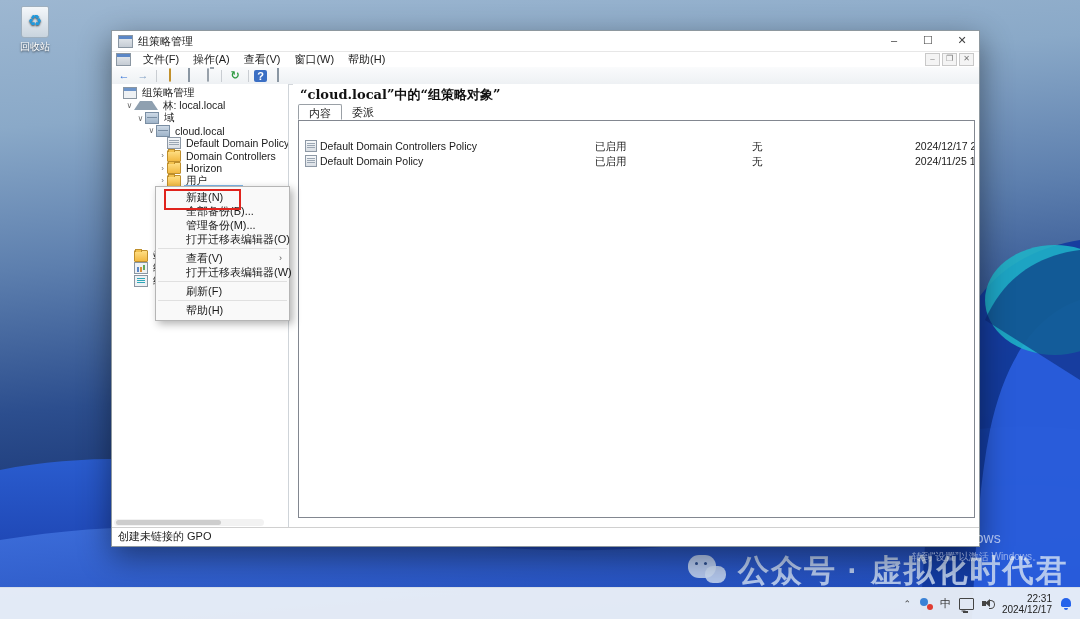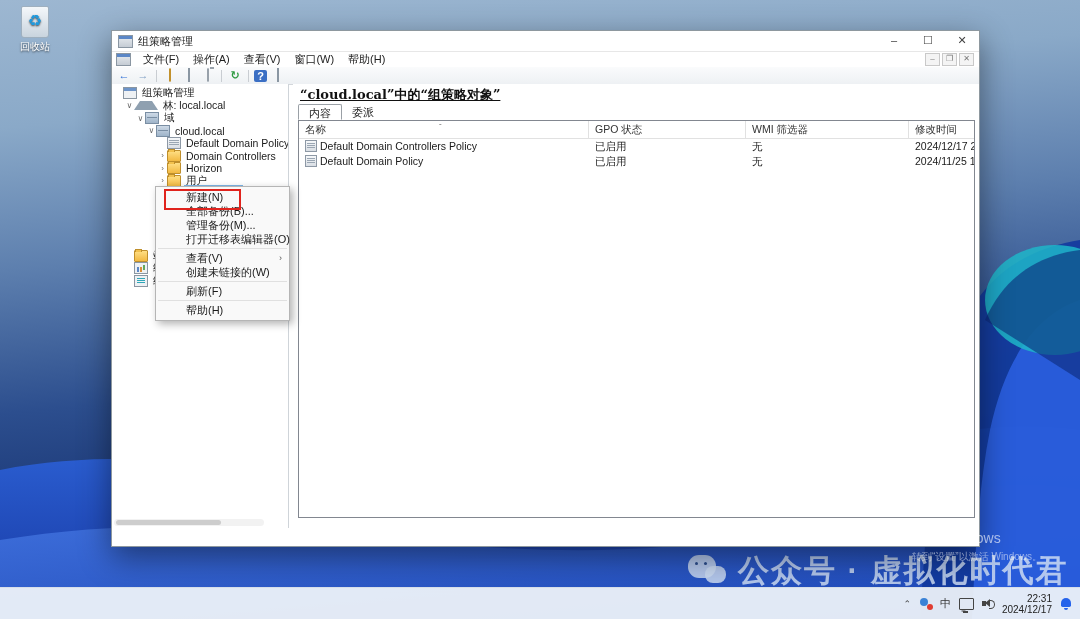--- a/index.html
+++ b/index.html
@@ -68,21 +68,21 @@
   .ic-blue{background:linear-gradient(#bcd8f4,#7fb0e0);border:1px solid #5d8cc0;}
   .ic-chart{background:#eef1f4;border:1px solid #8a96a2;}
   .ic-chart::before{content:"";position:absolute;left:2px;bottom:1px;width:2px;height:5px;background:#5b87c7;box-shadow:3px 0 0 #d98f3a,6px -2px 0 #63a85f;}
   .ic-list{background:#eef1f4;border:1px solid #8a96a2;}
   .ic-list::before{content:"";position:absolute;left:2px;top:2px;right:2px;height:1px;background:#2fa7b9;box-shadow:0 2px 0 #2fa7b9,0 4px 0 #2fa7b9;}
   #hscroll{left:2px;bottom:20px;width:150px;height:7px;background:#f2f2f2;border-radius:4px;z-index:6;}
   #hscroll .thumb{position:absolute;left:2px;top:1px;width:105px;height:5px;background:#cdcdcd;border-radius:3px;}
 
   
   #rpanel{left:181px;top:53px;right:0;bottom:18px;background:#fff;overflow:hidden;}
-  #rp-title{left:7px;top:2px;font-family:"DejaVu Serif","Liberation Serif",serif;font-weight:bold;font-size:13px;color:#111;text-decoration:underline;}
+  #rp-title{left:7px;top:2px;font-family:"DejaVu Serif","Liberation Serif",serif;font-weight:bold;font-size:13px;color:#111;}
   #tabs{left:5px;top:20px;height:16px;display:flex;font-size:11px;color:#222;}
   .tab{padding:1px 10px 0;}
   .tab.active{border:1px solid #9aa0a6;border-bottom:1px solid #fff;background:#fff;border-radius:2px 2px 0 0;}
   #listbox{left:5px;top:36px;right:4px;bottom:10px;border:1px solid #828790;background:#fff;overflow:hidden;}
   #lhead{left:0;top:0;right:0;height:17px;border-bottom:1px solid #e1e1e1;font-size:10.5px;color:#333;}
   .hcell{position:absolute;top:0;height:17px;line-height:17px;padding-left:6px;border-right:1px solid #e1e1e1;box-sizing:border-box;}
   .sortcaret{position:absolute;top:-3px;left:140px;font-size:8px;color:#666;}
   .lrow{position:absolute;left:0;right:0;height:14px;font-size:10.5px;color:#1a1a1a;}
   .lcell{position:absolute;top:0;height:14px;line-height:14px;padding-left:6px;box-sizing:border-box;white-space:nowrap;overflow:hidden;display:flex;align-items:center;gap:3px;}
   .c0{left:0;width:290px;} .c1{left:290px;width:157px;} .c2{left:447px;width:163px;} .c3{left:610px;width:110px;}
@@ -309,29 +309,20 @@
         <span class="thumb"></span>
       </div>
 
     <div id="rpanel" class="abs">
       <div id="rp-title" class="abs">“cloud.local”中的“组策略对象”</div>
       <div id="tabs" class="abs">
         <span class="tab active">内容</span>
         <span class="tab">委派</span>
       </div>
       <div id="listbox" class="abs">
-        <div id="lhead" class="abs">
-          <span class="hcell c0">
-            <span>名称</span>
-            <span class="sortcaret">ˆ</span>
-          </span>
-          <span class="hcell c1">GPO 状态</span>
-          <span class="hcell c2">WMI 筛选器</span>
-          <span class="hcell c3" style="border-right:none">修改时间</span>
-        </div>
         <div class="lrow" style="top:18px">
           <span class="lcell c0">
               <span class="gpo-ico"></span>
               <span>Default Domain Controllers Policy</span>
             </span>
           <span class="lcell c1">已启用</span>
           <span class="lcell c2">无</span>
           <span class="lcell c3">2024/12/17 21:5</span>
         </div>
         <div class="lrow" style="top:33px">
@@ -339,34 +330,35 @@
               <span class="gpo-ico"></span>
               <span>Default Domain Policy</span>
             </span>
           <span class="lcell c1">已启用</span>
           <span class="lcell c2">无</span>
           <span class="lcell c3">2024/11/25 16:5</span>
         </div>
       </div>
     </div>
 
+    <div id="statusbar" class="abs">创建未链接的 GPO</div>
   </div>
 
   <div id="ctxmenu" class="abs">
     <div id="redbox"></div>
     <div class="mi">新建(N)</div>
     <div class="mi">全部备份(B)...</div>
     <div class="mi">管理备份(M)...</div>
     <div class="mi">打开迁移表编辑器(O)</div>
     <div class="msep"></div>
     <div class="mi">
       <span>查看(V)</span>
       <span class="sub">›</span>
     </div>
-    <div class="mi">创建未链接的(W)</div>
+    <div class="mi">打开迁移表编辑器(W)</div>
     <div class="msep"></div>
     <div class="mi">刷新(F)</div>
     <div class="msep"></div>
     <div class="mi">帮助(H)</div>
   </div>
 
   <div id="watermark" class="abs">
     <div class="l1">激活 Windows</div>
     <div class="l2">转到“设置”以激活 Windows。</div>
   </div>

